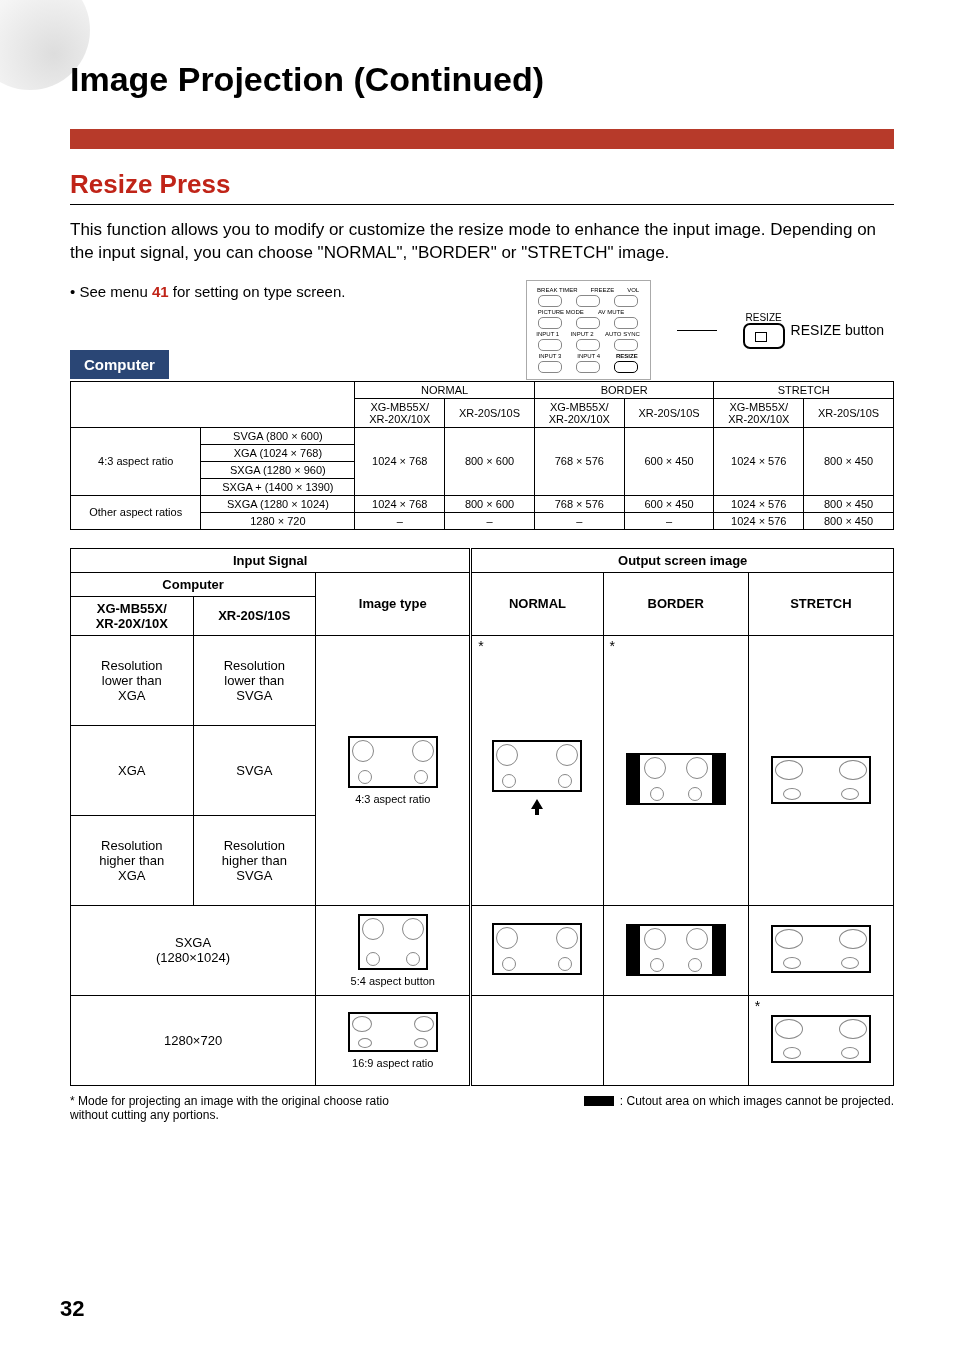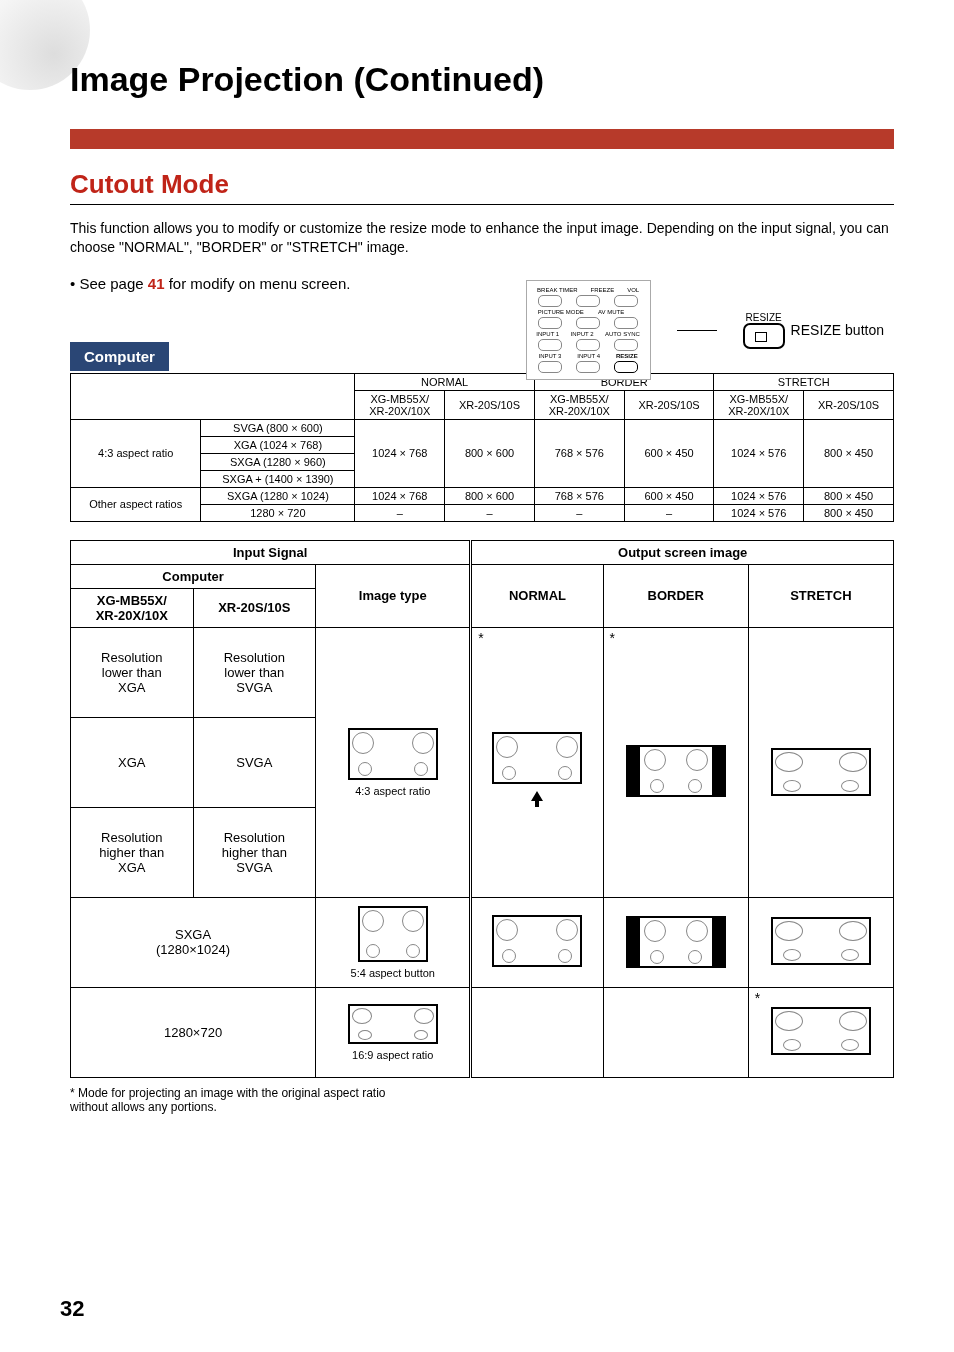--- a/index.html
+++ b/index.html
@@ -1,21 +1,21 @@
 <!DOCTYPE html>
 <html><head>
 <meta charset="utf-8">
 <style>
   * { box-sizing: border-box; margin: 0; padding: 0; }
   body { font-family: Arial, Helvetica, sans-serif; background: #fff; width: 954px; height: 1352px; position: relative; padding: 30px 60px 30px 70px; color: #000; }
   .corner-circle { position: absolute; top: 0; left: 0; width: 120px; height: 120px; border-radius: 50%; background: radial-gradient(circle at 70% 70%, #ddd 0%, #f5f5f5 60%, #fff 100%); transform: translate(-30px,-30px);}
   .page-title { font-size: 34px; font-weight: bold; margin-top: 30px; margin-bottom: 20px; position: relative; z-index: 2; }
   .red-bar { height: 20px; background: #b73a2a; margin: 30px 0 20px 0; }
   .section-head { color: #c02418; font-size: 26px; font-weight: bold; border-bottom: 1px solid #000; padding-bottom: 4px; margin-bottom: 14px; }
-  .body-text { font-size: 14px; margin-bottom: 14px; line-height: 1.35; }
+  .body-text { font-size: 17px; margin-bottom: 14px; line-height: 1.35; }
   .press-line { font-size: 17px; font-weight: bold; }
   .resize-icon { display: inline-block; width: 22px; height: 14px; border: 1.5px solid #000; border-radius: 4px; vertical-align: -2px; margin: 0 4px; position: relative; }
   .resize-icon::after { content: ""; position: absolute; left: 5px; top: 3px; width: 6px; height: 6px; border: 1px solid #000; }
   .sub-line { font-size: 15px; margin-top: 4px; }
   .page-ref { color: #c02418; font-weight: bold; }
   .top-right-area { position: absolute; right: 70px; top: 280px; display: flex; align-items: center; gap: 26px; }
   .remote-panel { width: 125px; border: 1px solid #aaa; padding: 4px; font-size: 6px; line-height: 1; text-align: center; background: #fff; }
   .remote-row { display: flex; justify-content: space-around; margin: 2px 0; align-items: center;}
   .remote-btn { width: 24px; height: 12px; border: 1px solid #888; border-radius: 5px; }
   .remote-hl { border: 1.5px solid #000 !important; }
@@ -53,28 +53,28 @@
 <body>
 
 
 
 <div class="corner-circle"></div>
 
 <h1 class="page-title">Image Projection (Continued)</h1>
 
 <div class="red-bar"></div>
 
-<h2 class="section-head">Cutout Mode</h2>
+<h2 class="section-head">Resize Press</h2>
 
 <p class="body-text">This function allows you to modify or customize the resize mode to enhance the input image. Depending on the input signal, you can choose "NORMAL", "BORDER" or "STRETCH" image.</p>
 
 <div style="display:flex; align-items:flex-start;">
   <div style="flex:1;">
     <div class="sub-line">
-      <span>• See page </span><span class="page-ref">41</span><span> for modify on menu screen.</span>
+      <span>• See menu </span><span class="page-ref">41</span><span> for setting on type screen.</span>
     </div>
   </div>
 </div>
 
 <div class="top-right-area">
   <div class="remote-panel">
     <div class="remote-row">
         <span class="remote-lbl">BREAK TIMER</span>
         <span class="remote-lbl">FREEZE</span>
         <span class="remote-lbl">VOL</span>
@@ -315,19 +315,23 @@
       <div class="frame" style="width:100px;height:48px;position:relative;margin:0 auto">
         <span class="circ ellL" style="top:2px;left:2px"></span><span class="circ ellL" style="top:2px;right:2px"></span>
         <span class="circ ellS" style="bottom:2px;left:10px"></span><span class="circ ellS" style="bottom:2px;right:10px"></span>
       </div>
     </td>
   </tr>
 </tbody>
   </table>
 
 <div class="footnotes">
-  <div class="footnote-left">* Mode for projecting an image with the original aspect ratio without allows any portions.</div>
+  <div class="footnote-left">* Mode for projecting an image with the original choose ratio without cutting any portions.</div>
+  <div class="footnote-right">
+    <div class="black-swatch"></div>
+    <span>: Cutout area on which images cannot be projected.</span>
+  </div>
 </div>
 
 <div class="page-num">32</div>
 
 
 
 
 </body></html>

